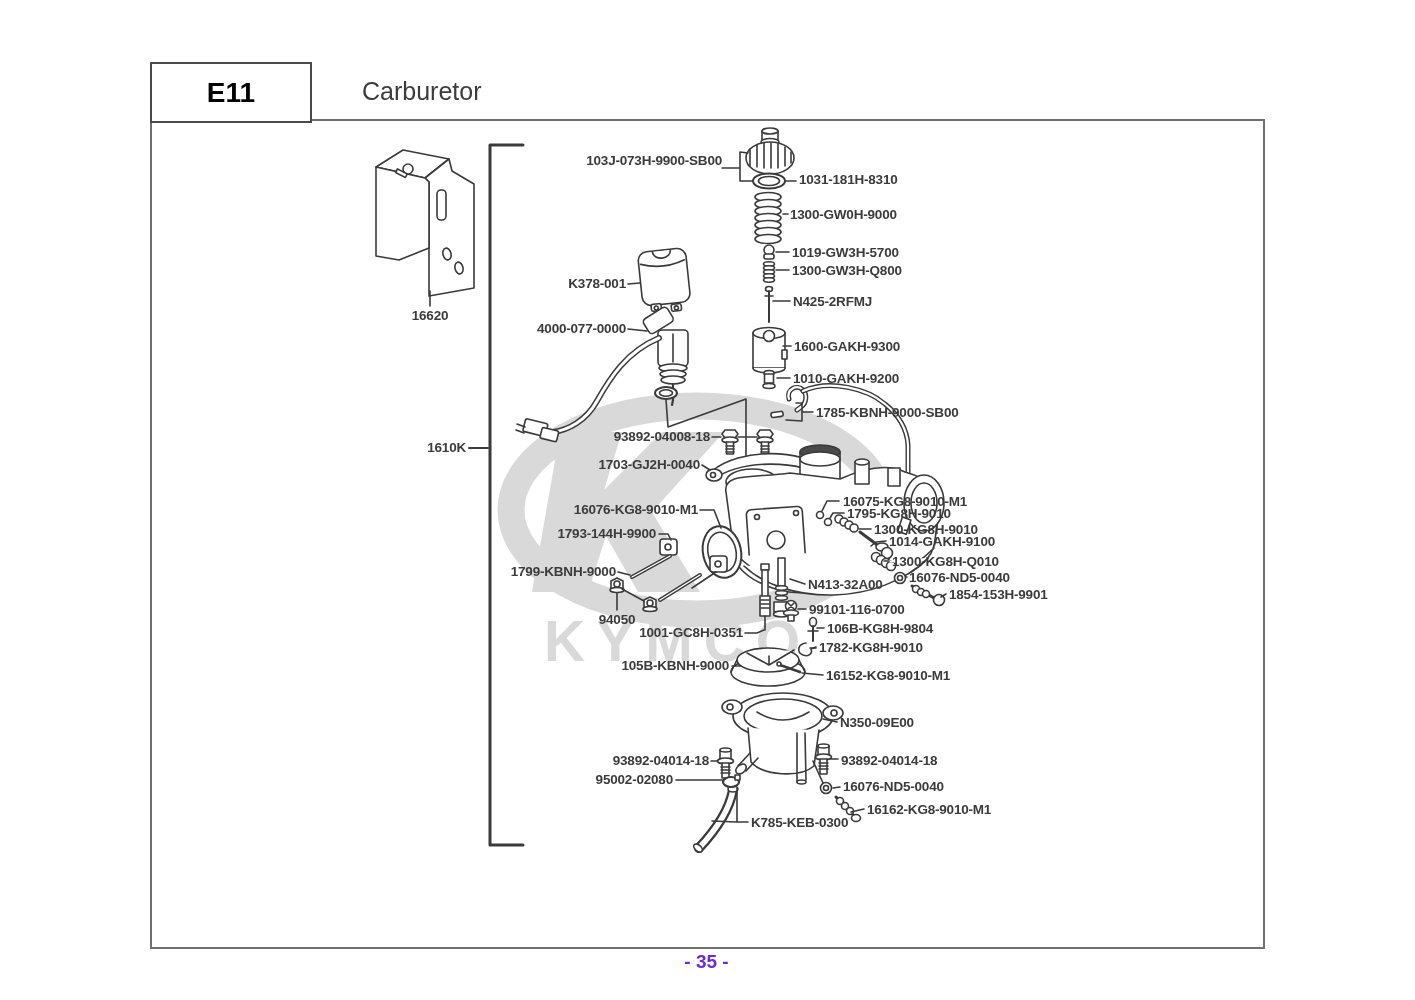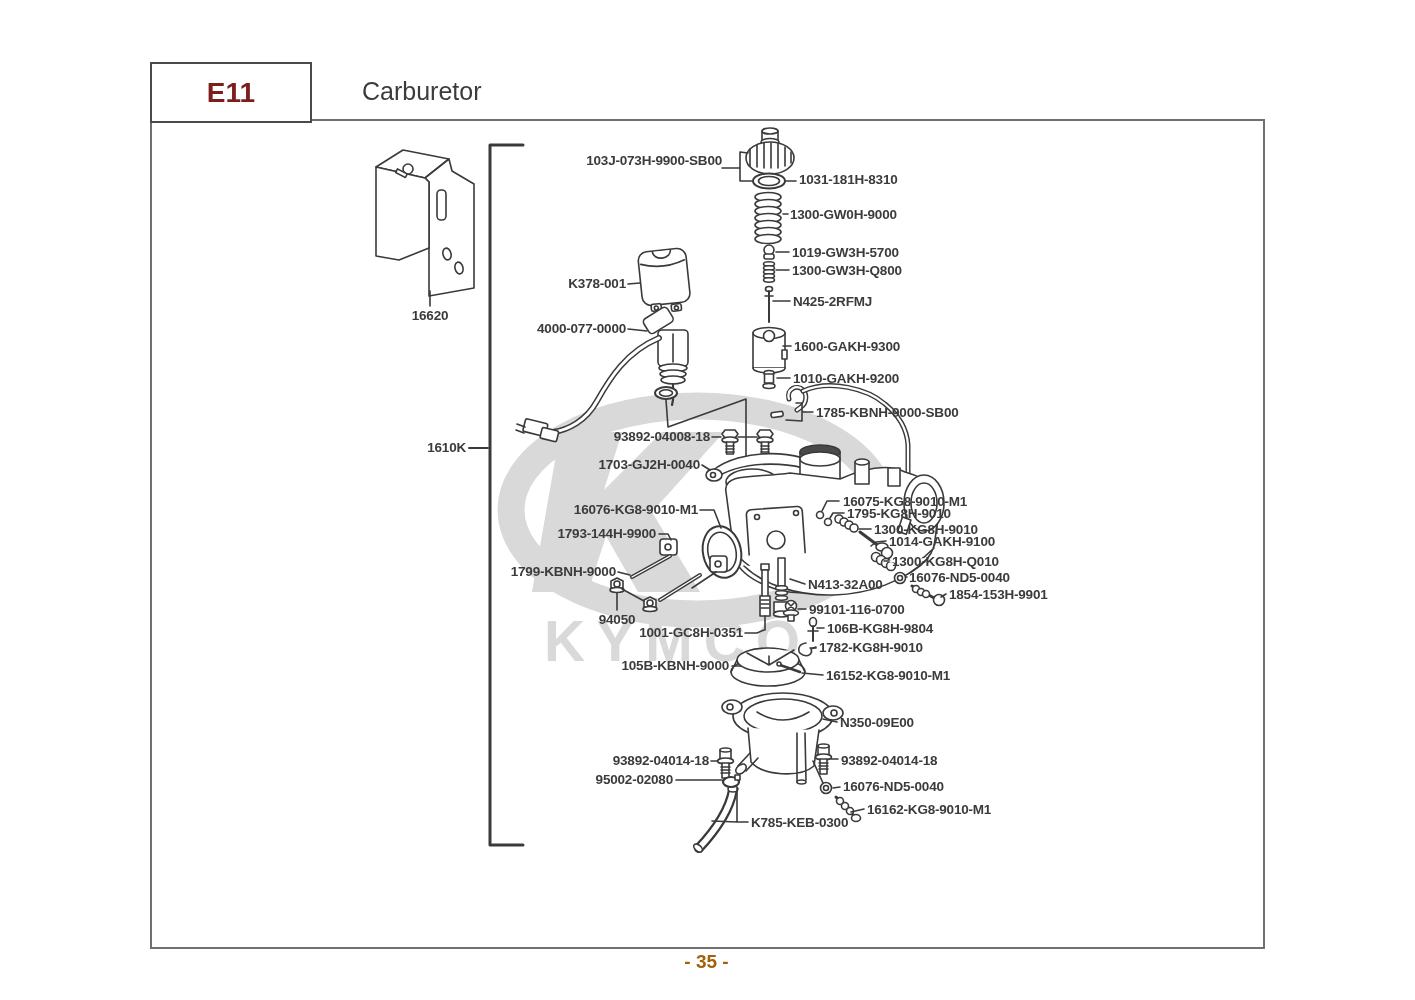--- a/index.html
+++ b/index.html
@@ -1,25 +1,25 @@
 <!DOCTYPE html>
 <html><head>
 <meta charset="utf-8">
 <style>
   html,body{margin:0;padding:0;background:#fff;}
   .page{position:relative;width:1415px;height:1000px;background:#fff;overflow:hidden;
         font-family:"Liberation Sans",sans-serif;}
   .code-box{position:absolute;left:150px;top:62px;width:158px;height:57px;
             border:2px solid #4a4a4a;background:#fff;display:flex;align-items:center;justify-content:center;
-            font-size:28px;font-weight:bold;color:#7f1d1d;z-index:4;}
+            font-size:28px;font-weight:bold;color:#000000;z-index:4;}
   .page-title{position:absolute;left:362px;top:77px;font-size:25px;font-weight:normal;color:#3c3c3c;z-index:4;}
   .main-box{position:absolute;left:150px;top:119px;width:1111px;height:826px;
             border:2px solid #707070;background:#fff;z-index:0;}
   .page-num{position:absolute;left:150px;top:951px;width:1113px;text-align:center;
-            font-size:19px;font-weight:bold;color:#a16207;z-index:4;}
+            font-size:19px;font-weight:bold;color:#6d28d9;z-index:4;}
   .watermark-text{position:absolute;left:544px;top:608px;font-size:57px;font-weight:bold;
             color:#d9d9d9;letter-spacing:11px;z-index:1;}
   svg.art{position:absolute;left:0;top:0;z-index:2;}
   .lbl{position:absolute;font-size:13.5px;font-weight:bold;color:#3b3b3b;white-space:nowrap;
        letter-spacing:-0.2px;z-index:3;line-height:18px;}
   .ctr{transform:translateX(-50%);}
 </style>
 </head>
 <body>
 

